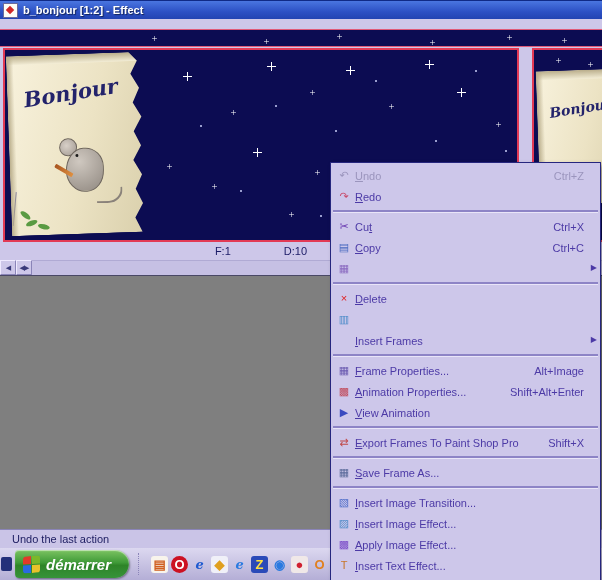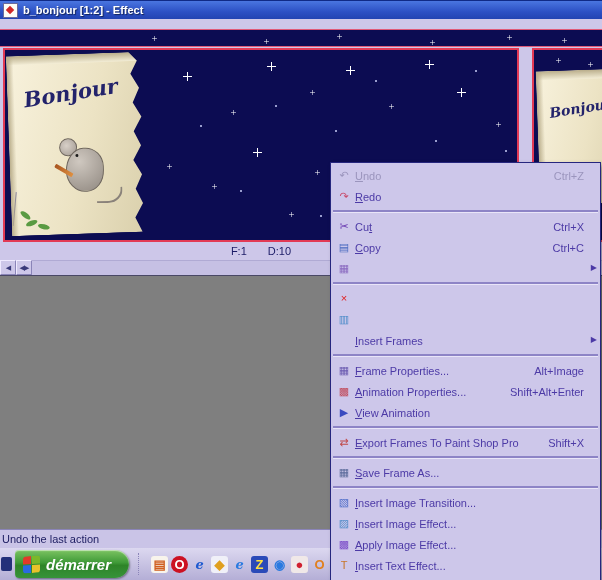--- a/index.html
+++ b/index.html
@@ -57,34 +57,34 @@
     border:1px solid #6e665e;border-radius:50%;}
   .mouse-eye{position:absolute;left:24px;top:26px;width:3px;height:3px;background:#1a1a1a;border-radius:50%;}
   .mouse-tail{position:absolute;right:2px;bottom:8px;width:24px;height:14px;
     border-bottom:2px solid #8a827a;border-right:2px solid #8a827a;border-radius:0 0 14px 0;}
   .pencil{position:absolute;left:2px;top:40px;width:20px;height:4px;border-radius:1px;
     background:linear-gradient(90deg,#a85520,#e09040);transform:rotate(32deg);}
   .leaf{position:absolute;width:12px;height:5px;background:#5a9a42;border-radius:50%;}
 
   .frame-label{position:absolute;top:226px;left:3px;width:516px;text-align:center;
     font-size:11px;color:#1a1a66;}
-  .frame-label span{display:inline-block;margin:0 9px;}
+  .frame-label span{display:inline-block;margin:0 25px;}
 
   .hscroll{position:absolute;top:241px;left:0;right:0;height:16px;display:flex;
     border-bottom:1px solid #4a4866;box-sizing:border-box;}
   .scroll-btn{width:16px;height:15px;background:#cdc7e9;flex:none;
     border:1px solid;border-color:#efeaff #8a84b8 #8a84b8 #efeaff;box-sizing:border-box;
     font-size:7px;color:#3a3a7a;display:flex;align-items:center;justify-content:center;letter-spacing:-1px;}
   .scroll-track{flex:1;background:#c6c0e4;border-top:1px solid #b0aad4;box-sizing:border-box;}
 
   
   .workspace{position:absolute;top:276px;left:0;right:0;height:253px;background:#7f7f7f;}
   .statusbar{position:absolute;top:529px;left:0;right:0;height:19px;background:#cac4e7;
     border-top:1px solid #8a84b8;box-sizing:border-box;display:flex;align-items:center;
-    padding-left:2px;font-size:11px;color:#1c1c60;}
+    padding-left:12px;font-size:11px;color:#1c1c60;}
   .taskbar{position:absolute;top:548px;left:0;right:0;height:32px;
     background:linear-gradient(180deg,#dcd8f0,#b4aed6);display:flex;align-items:center;}
   .corner-icon{width:11px;height:14px;margin-left:1px;background:#24307a;border-radius:2px;flex:none;}
   .start-btn{height:28px;margin-left:3px;padding:0 18px 0 8px;flex:none;
     border-radius:4px 14px 14px 4px;display:flex;align-items:center;gap:6px;
     background:linear-gradient(180deg,#7cc462,#3f9a38 45%,#2e8428 55%,#37933a);
     box-shadow:inset 0 1px 1px rgba(255,255,255,.55),1px 1px 2px rgba(0,0,0,.4);
     color:#fff;font-weight:bold;font-style:italic;font-size:15px;cursor:pointer;}
   .xp-flag{width:17px;height:17px;display:grid;grid-template-columns:1fr 1fr;grid-template-rows:1fr 1fr;
     gap:1px;border-radius:3px;overflow:hidden;transform:skewY(-4deg);}
@@ -257,20 +257,21 @@
         <span class="mi-label"><span class="u">C</span>opy</span>
         <span class="mi-shortcut">Ctrl+C</span>
       </div>
       <div class="menu-item">
         <span class="mi-icon" style="color: rgb(138, 106, 192);">▦</span>
         <span class="mi-arrow">▶</span>
       </div>
       <div class="menu-sep"></div>
       <div class="menu-item">
         <span class="mi-icon" style="color: rgb(224, 32, 32);">×</span>
+        <span class="mi-label"><span class="u">D</span>elete</span>
       </div>
       <div class="menu-item">
         <span class="mi-icon" style="color: rgb(74, 138, 200);">▥</span>
       </div>
       <div class="menu-item">
         <span class="mi-icon"></span>
         <span class="mi-label"><span class="u">I</span>nsert Frames</span>
         <span class="mi-arrow">▶</span>
       </div>
       <div class="menu-sep"></div>

